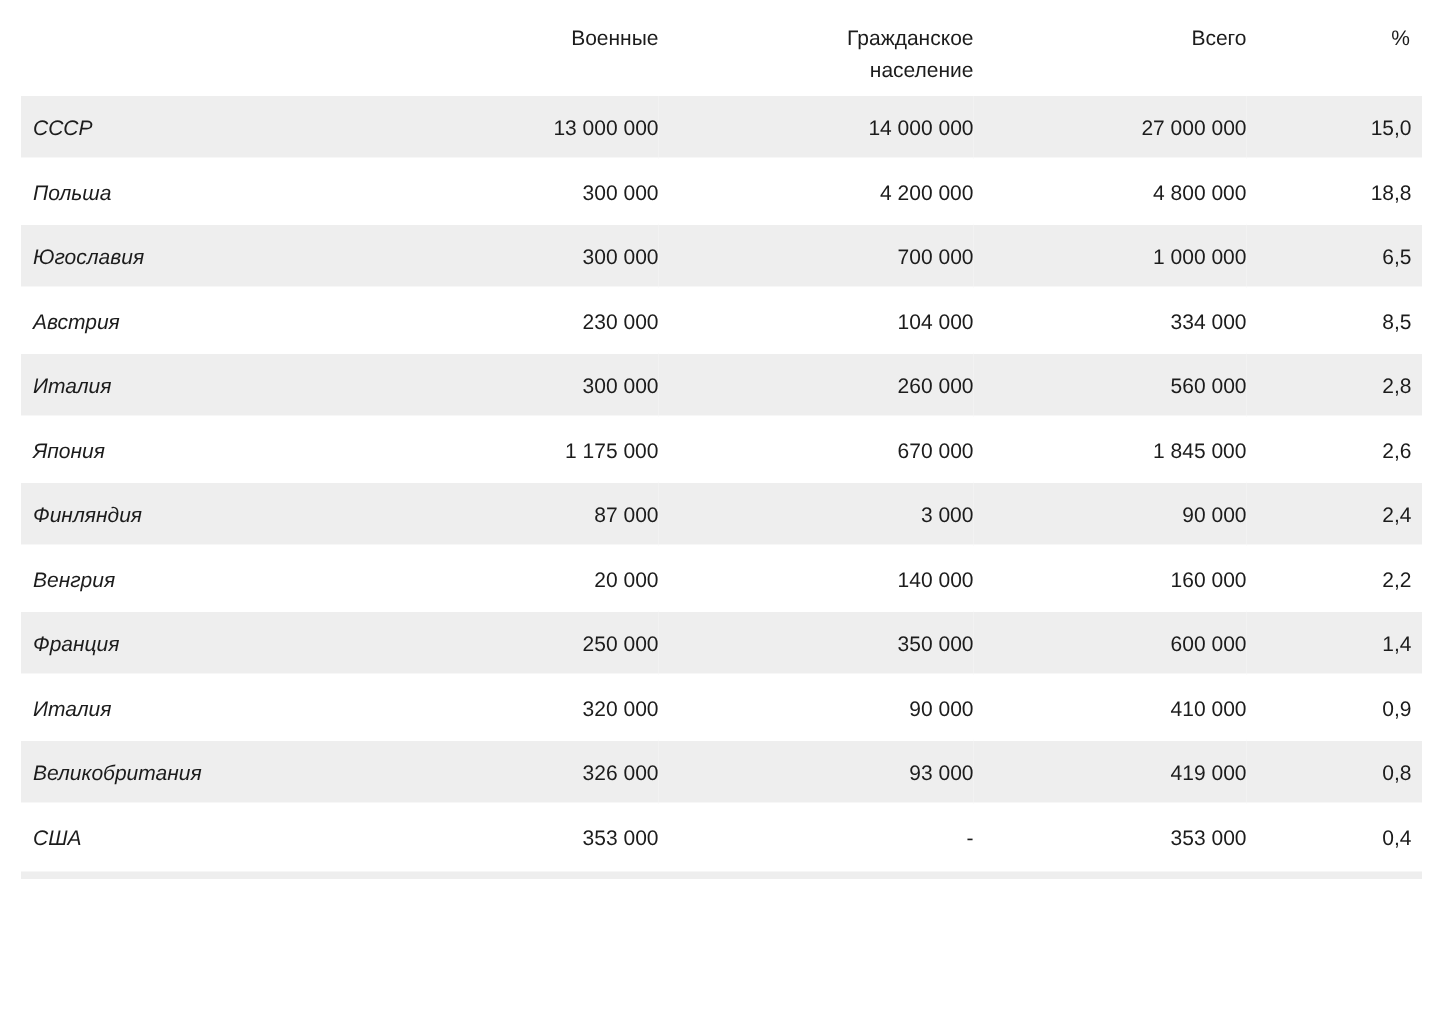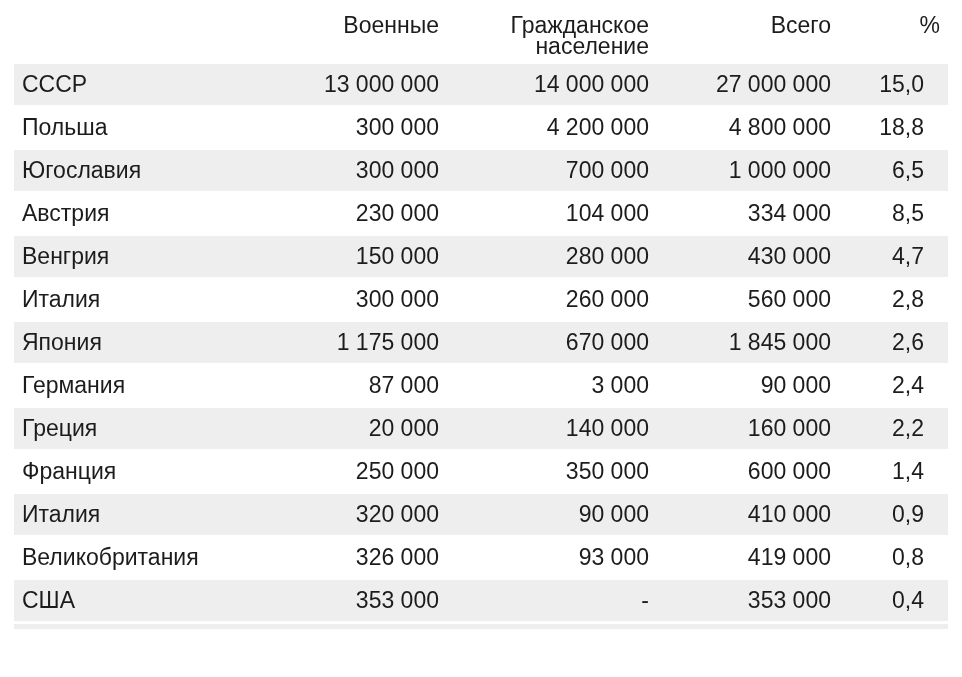--- a/index.html
+++ b/index.html
@@ -13,21 +13,21 @@
     color: #1c1c1c;
   }
   .table-wrap {
     margin: 0 14px;
     width: 934px;
   }
   table {
     width: 100%;
     border-collapse: collapse;
     table-layout: fixed;
-    font-size: 23px;
+    font-size: 14px;
   }
   col.c-country  { width: 296px; }
   col.c-military { width: 129px; }
   col.c-civilian { width: 210px; }
   col.c-total    { width: 182px; }
   col.c-percent  { width: 117px; }
 
   thead th {
     font-weight: normal;
     vertical-align: top;
@@ -40,22 +40,22 @@
   thead th.col-country { text-align: left; padding-left: 8px; }
   thead th.col-percent { padding-right: 8px; }
 
   tbody td {
     height: 41px;
     padding: 0;
     border-bottom: 2px solid #ffffff;
     text-align: right;
     vertical-align: middle;
   }
-  tbody td.col-country { text-align: left; padding-left: 8px; }
-  tbody td.col-percent { padding-right: 24px; }
+  tbody td.col-country { text-align: left; padding-left: 8px; font-style: italic; }
+  tbody td.col-percent { padding-right: 7px; }
   tbody tr:nth-child(odd) td { background: #eeeeee; }
 
   .bottom-strip {
     height: 5px;
     background: #eeeeee;
     margin-top: 1px;
   }
 </style>
 </head>
 <body>
@@ -102,49 +102,42 @@
           <td class="col-percent">6,5</td>
         </tr>
         <tr>
           <td class="col-country">Австрия</td>
           <td class="col-military">230 000</td>
           <td class="col-civilian">104 000</td>
           <td class="col-total">334 000</td>
           <td class="col-percent">8,5</td>
         </tr>
         <tr>
-          <td class="col-country">Венгрия</td>
-          <td class="col-military">150 000</td>
-          <td class="col-civilian">280 000</td>
-          <td class="col-total">430 000</td>
-          <td class="col-percent">4,7</td>
-        </tr>
-        <tr>
           <td class="col-country">Италия</td>
           <td class="col-military">300 000</td>
           <td class="col-civilian">260 000</td>
           <td class="col-total">560 000</td>
           <td class="col-percent">2,8</td>
         </tr>
         <tr>
           <td class="col-country">Япония</td>
           <td class="col-military">1 175 000</td>
           <td class="col-civilian">670 000</td>
           <td class="col-total">1 845 000</td>
           <td class="col-percent">2,6</td>
         </tr>
         <tr>
-          <td class="col-country">Германия</td>
+          <td class="col-country">Финляндия</td>
           <td class="col-military">87 000</td>
           <td class="col-civilian">3 000</td>
           <td class="col-total">90 000</td>
           <td class="col-percent">2,4</td>
         </tr>
         <tr>
-          <td class="col-country">Греция</td>
+          <td class="col-country">Венгрия</td>
           <td class="col-military">20 000</td>
           <td class="col-civilian">140 000</td>
           <td class="col-total">160 000</td>
           <td class="col-percent">2,2</td>
         </tr>
         <tr>
           <td class="col-country">Франция</td>
           <td class="col-military">250 000</td>
           <td class="col-civilian">350 000</td>
           <td class="col-total">600 000</td>

